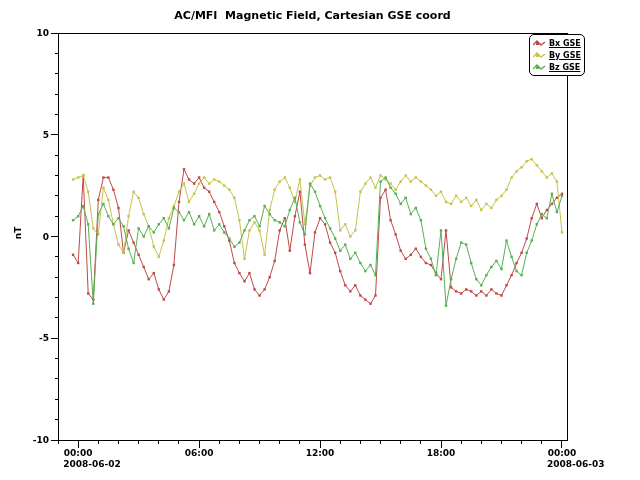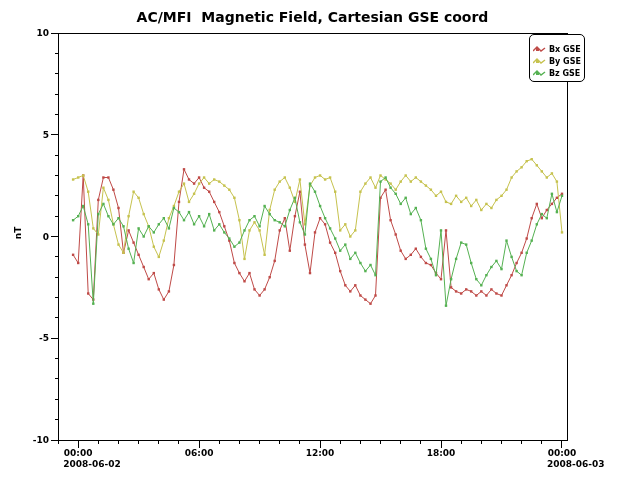--- a/index.html
+++ b/index.html
@@ -1,24 +1,24 @@
 <!DOCTYPE html>
 <html><head>
 <meta charset="utf-8">
 <style>
   html,body{margin:0;padding:0;background:#fff;}
   #screen{position:relative;width:640px;height:480px;background:#ffffff;overflow:hidden;
           font-family:"DejaVu Sans",sans-serif;}
   #plot-title{position:absolute;top:9px;left:0;width:625px;text-align:center;
-              font-size:14px;font-weight:bold;color:#000;white-space:pre;}
+              font-size:11px;font-weight:bold;color:#000;white-space:pre;}
   #ylabel{position:absolute;left:12px;top:228px;transform:rotate(-90deg);transform-origin:center;
           font-size:9px;font-weight:bold;color:#000;}
   svg text{font-family:"DejaVu Sans",sans-serif;font-size:9px;font-weight:bold;fill:#000;}
   #legend{position:absolute;left:529px;top:34px;background:#fff;border:1px solid #000;
-          border-radius:5px;padding:8px 3px 2px 3px;display:flex;flex-direction:column;gap:0px;}
+          border-radius:5px;padding:2px 3px 2px 3px;display:flex;flex-direction:column;gap:0px;text-decoration:underline;}
   .legend-row{display:flex;align-items:center;gap:3px;height:12px;}
   .legend-label{font-size:8px;font-weight:bold;color:#000;white-space:nowrap;}
 </style>
 </head>
 <body>
 
 <div id="screen">
   <div id="plot-title">AC/MFI  Magnetic Field, Cartesian GSE coord</div>
   <div id="ylabel">nT</div>
   <svg id="plot" width="640" height="480" viewBox="0 0 640 480">

